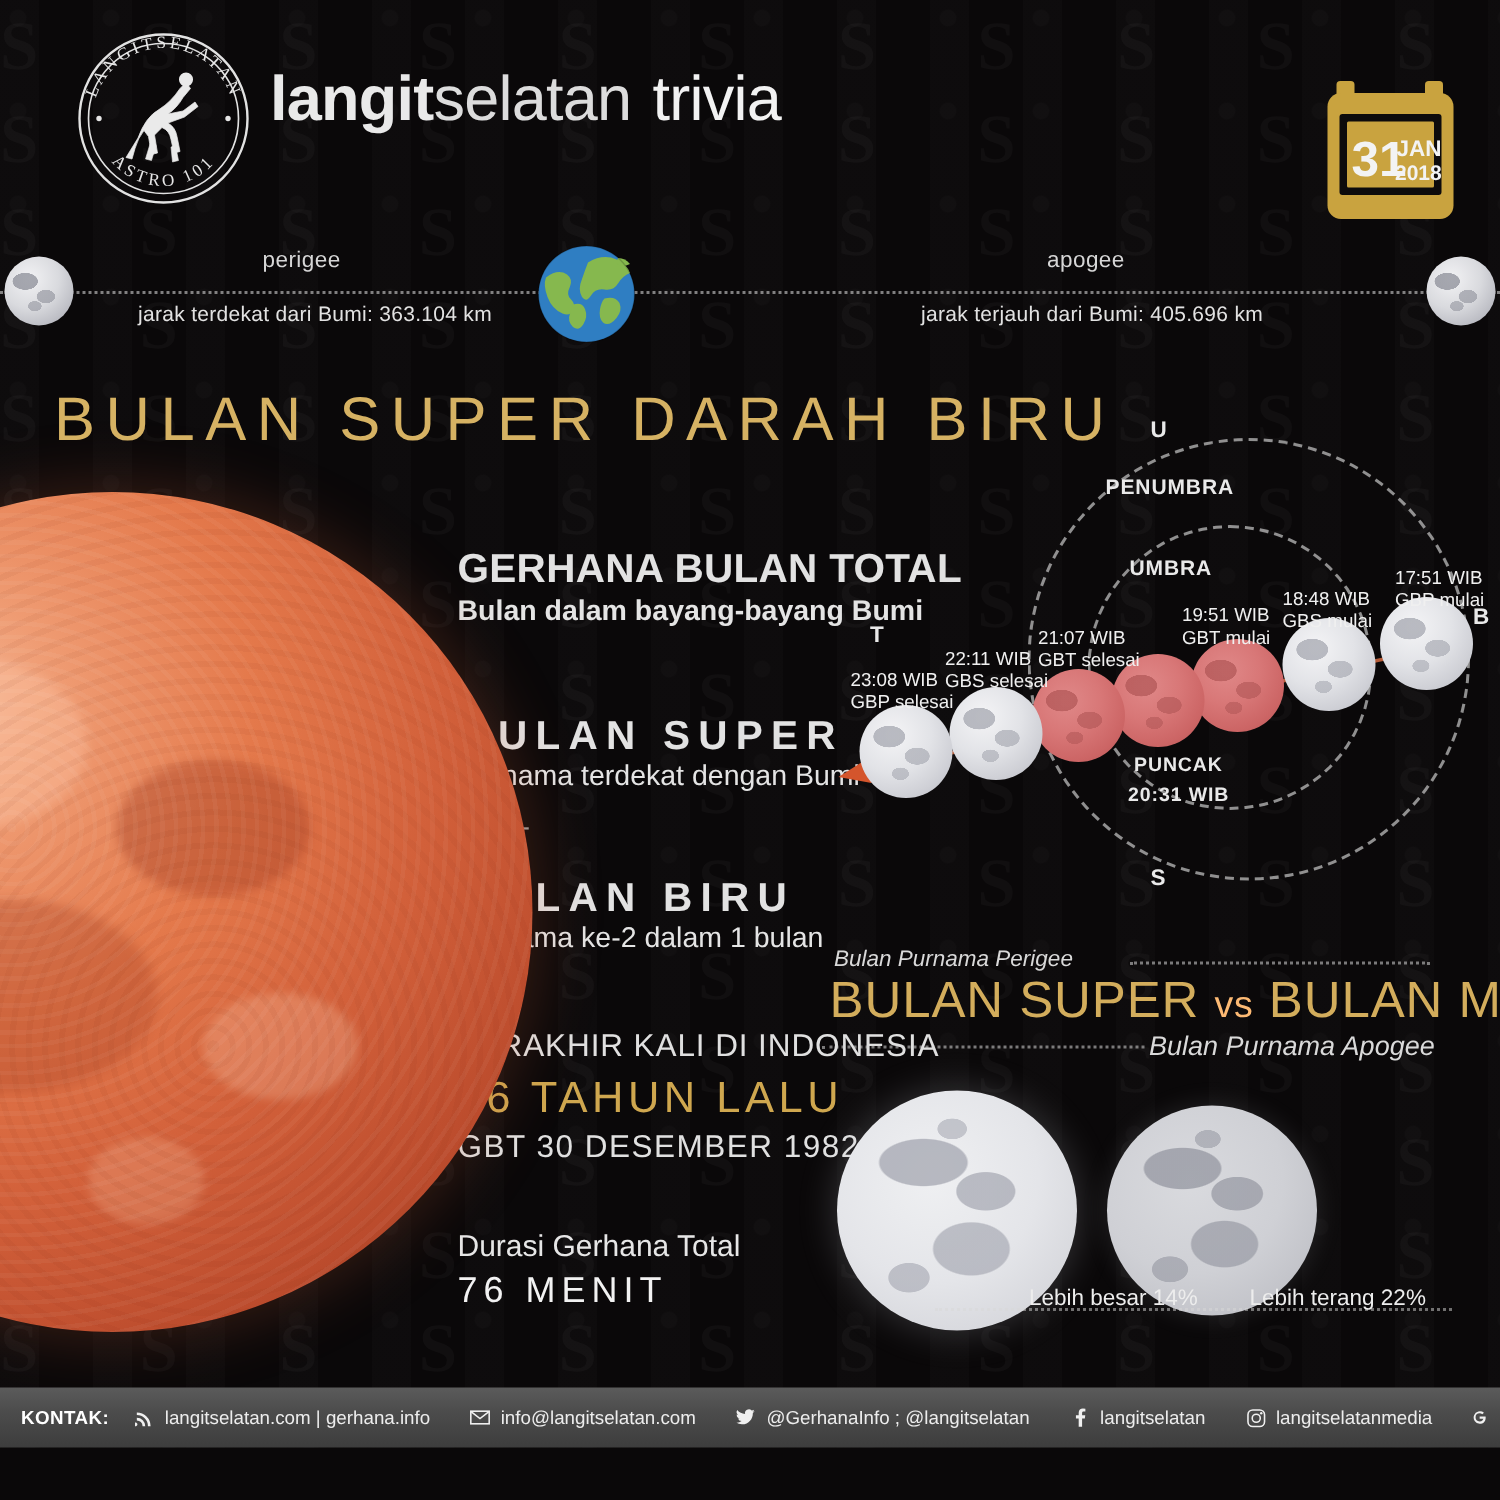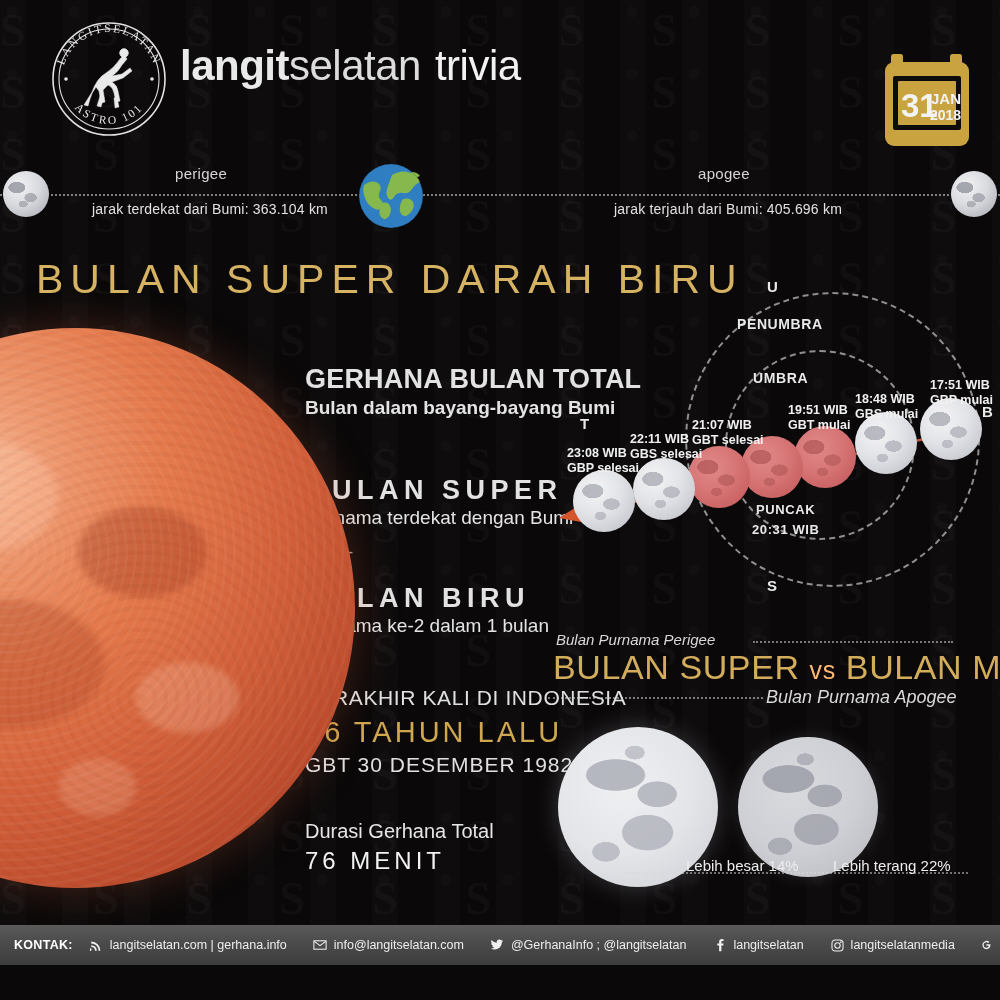--- a/index.html
+++ b/index.html
@@ -181,21 +181,21 @@
     background:radial-gradient(circle at 38% 34%, #e08888 0%, #d87777 40%, #cc6565 72%, #b65353 100%);
   }
   .phase-moon.red::after{
     content:""; position:absolute; inset:0; border-radius:50%;
     background:
       radial-gradient(ellipse 28% 19% at 32% 34%, rgba(175,85,85,.7) 0 60%, transparent 62%),
       radial-gradient(ellipse 22% 15% at 62% 55%, rgba(175,85,85,.6) 0 60%, transparent 62%),
       radial-gradient(ellipse 15% 11% at 46% 74%, rgba(175,85,85,.55) 0 60%, transparent 62%);
   }
   .phase-label{
-    position:absolute; color:#f0f0f0; font-size:12.5px; font-weight:bold;
+    position:absolute; color:#f0f0f0; font-size:12.5px; font-weight:normal;
     line-height:15px; white-space:nowrap; text-align:left;
   }
 
   #path-arrow{ position:absolute; left:0; top:0; width:455px; height:340px; pointer-events:none; }
 
   
   #compare-section{ position:absolute; left:538px; top:625px; width:430px; height:275px; z-index:11; }
   #cmp-sup-label{ position:absolute; left:18px; top:6px; font-size:15px; font-style:italic; color:#d9d9d9; }
   #cmp-dash-top{ position:absolute; left:215px; top:16px; width:200px; border-top:2px dotted rgba(215,215,215,.55); }
   #cmp-title{ position:absolute; left:15px; top:23px; font-size:34px; color:#d3ad5c; letter-spacing:.6px; white-space:nowrap; }

